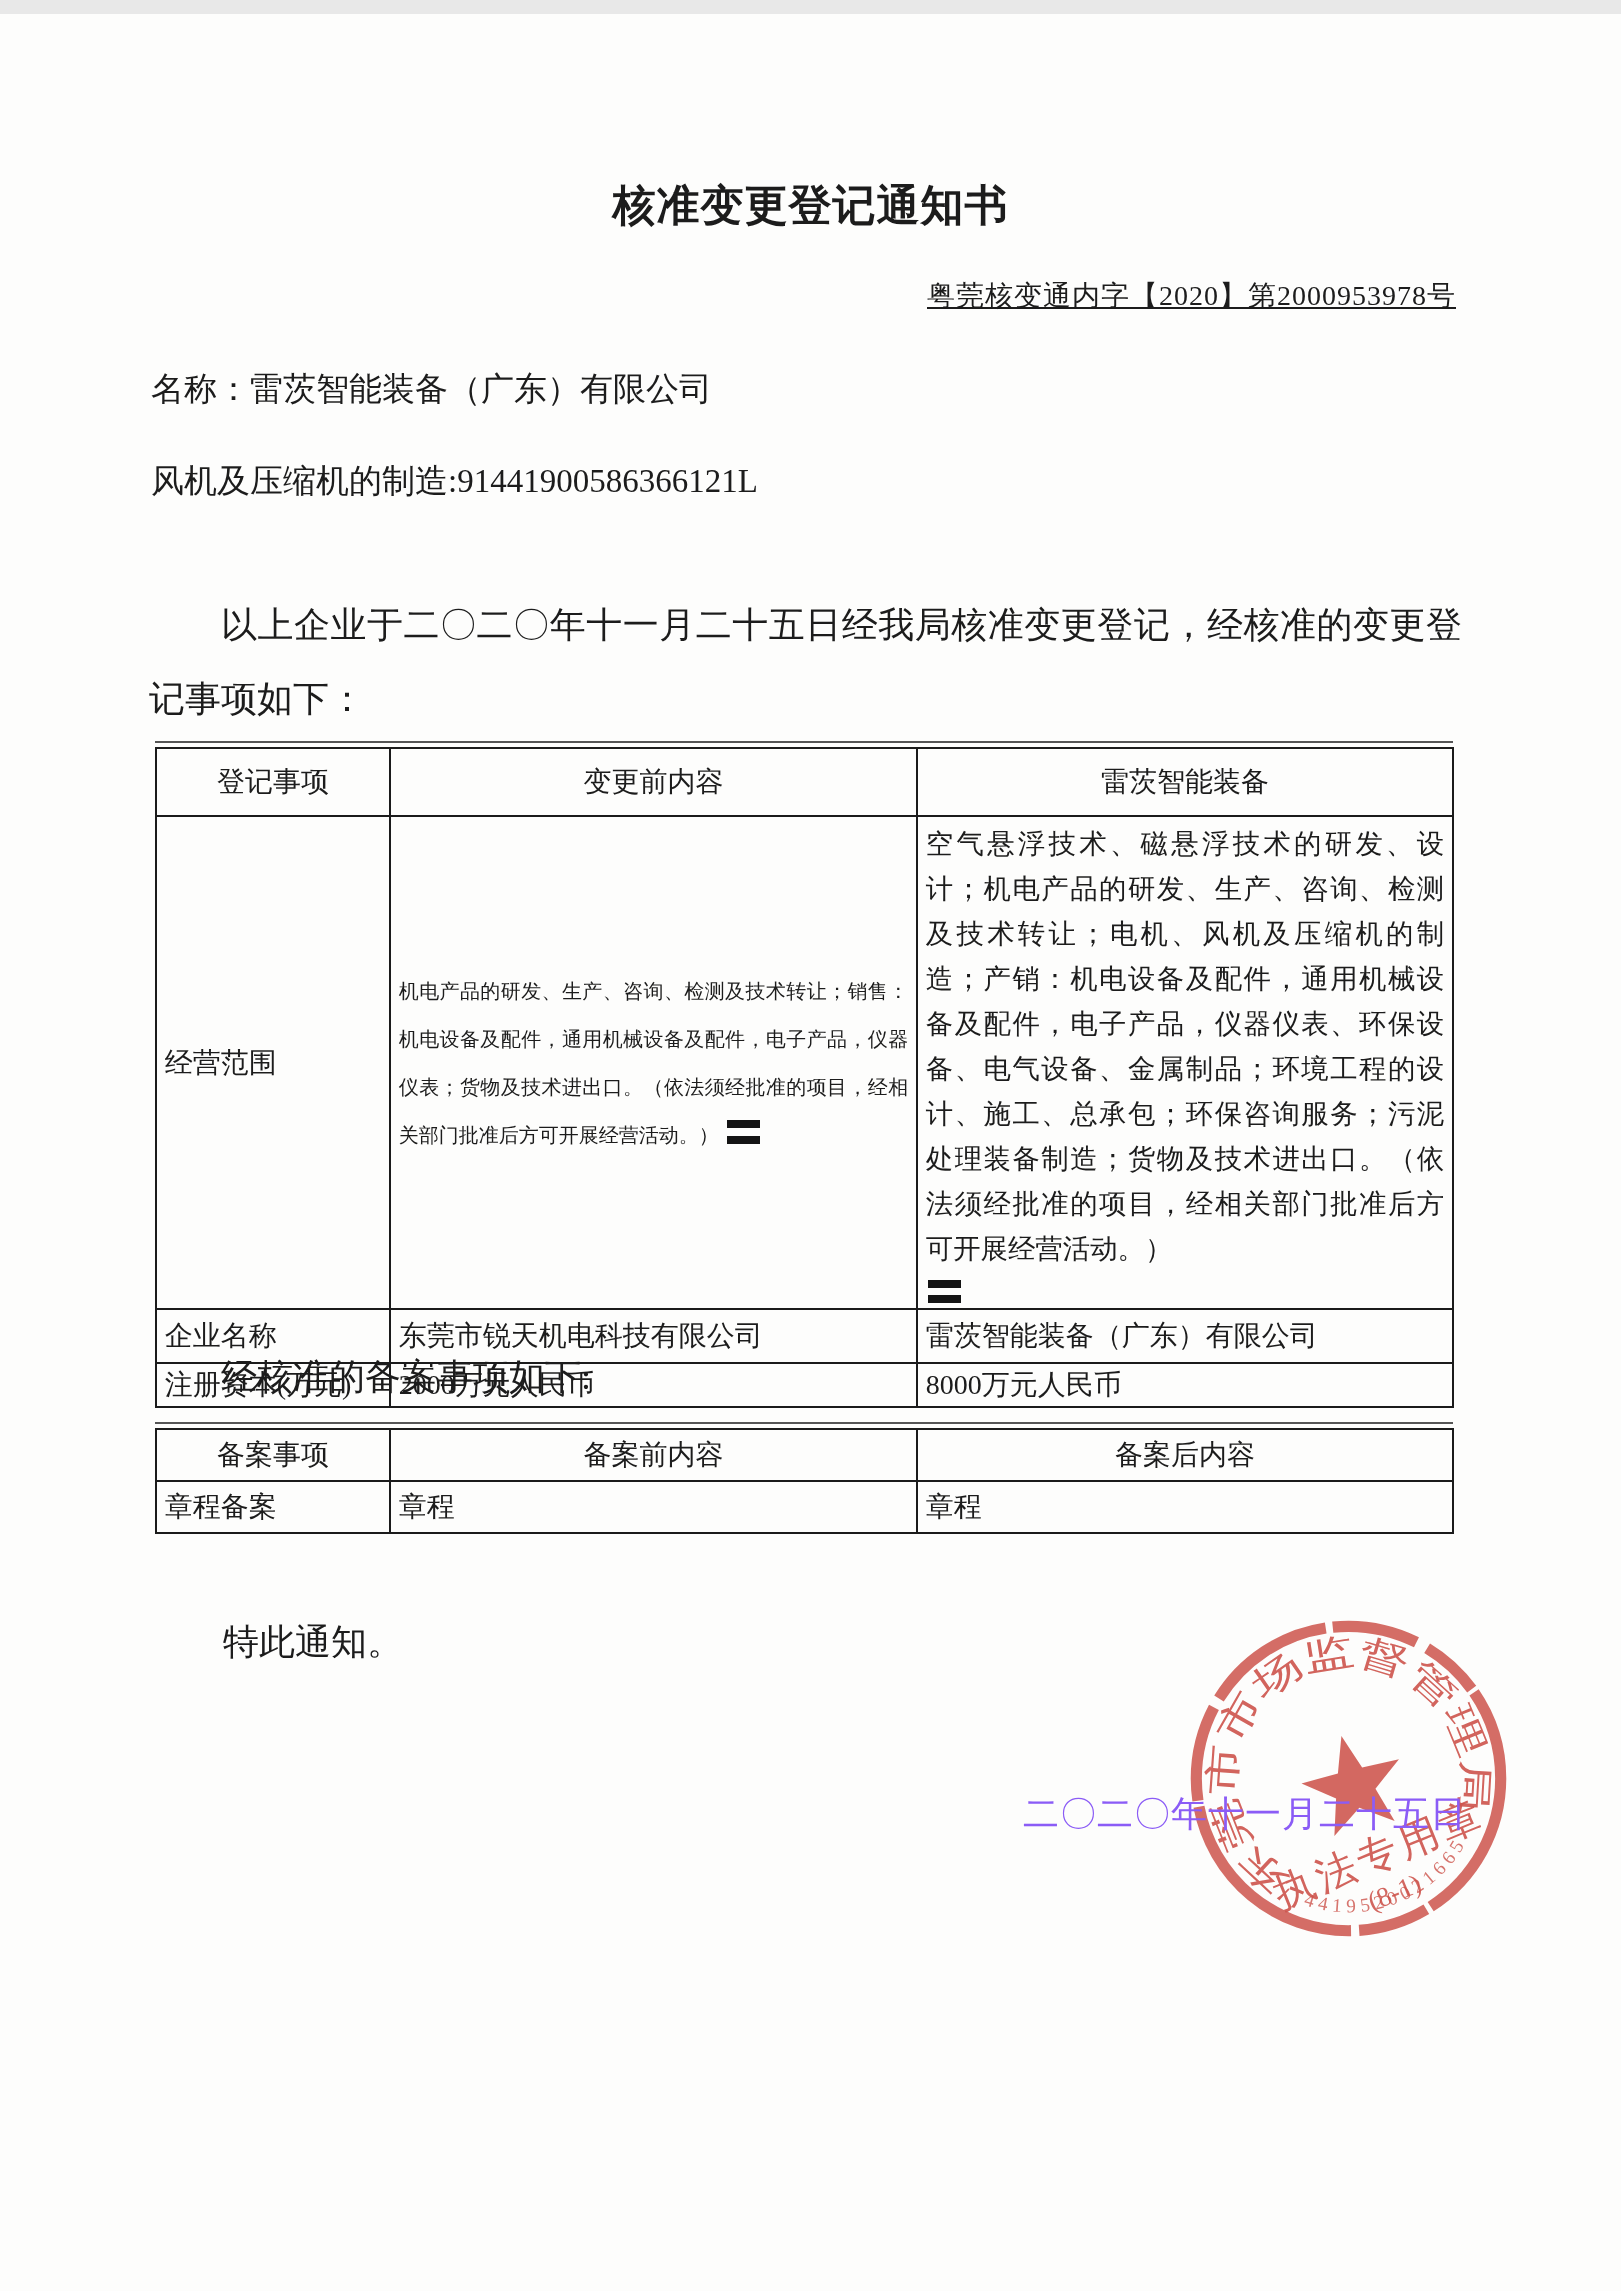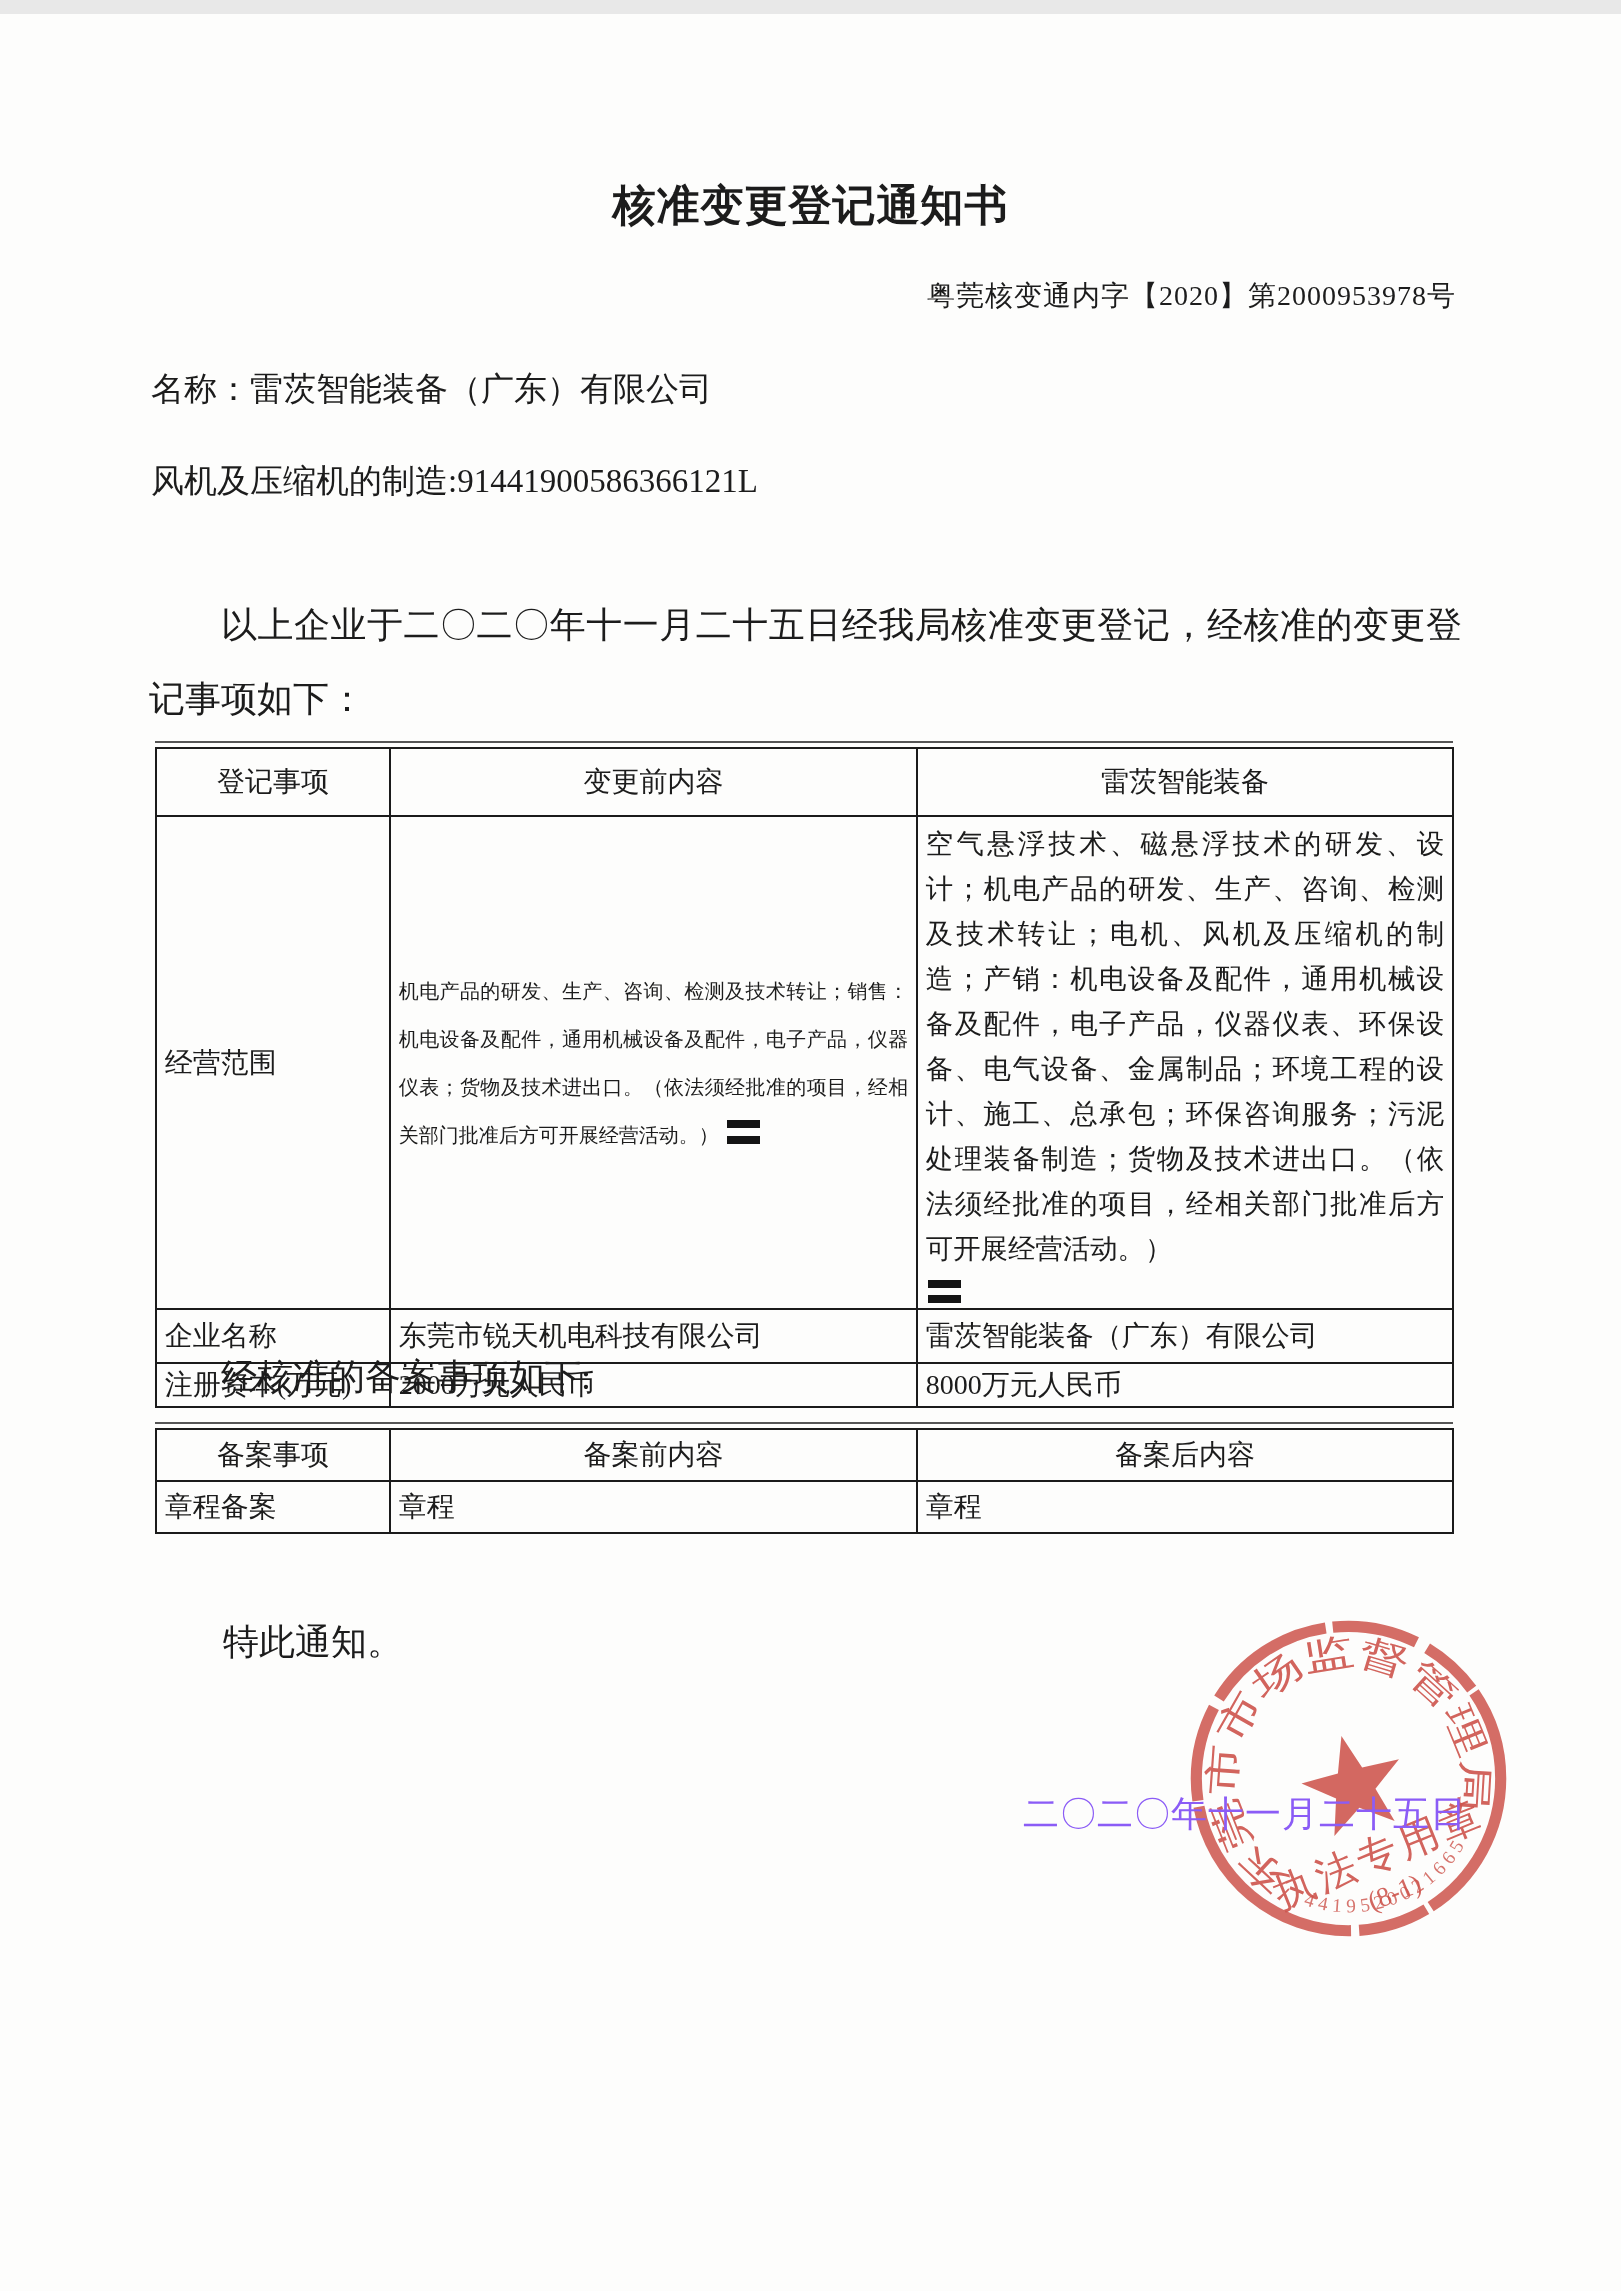--- a/index.html
+++ b/index.html
@@ -14,21 +14,21 @@
   }
   .abs { position:absolute; }
 
   .title {
     top:163px; left:0; width:100%;
     text-align:center;
     font-size:43px; font-weight:bold; letter-spacing:1px;
   }
   .refno {
     top:263px; right:165px;
-    font-size:28px; letter-spacing:1px;
+    font-size:28px; letter-spacing:1px;text-decoration:underline;
   }
   .name-line  { top:353px; left:151px; font-size:33px; }
   .code-line  { top:445px; left:151px; font-size:33px; }
 
   .para1 {
     top:574px; left:149px; width:1313px;
     font-size:36px; line-height:74px;
     text-indent:2em; text-align:justify;
   }
   .para2 {

